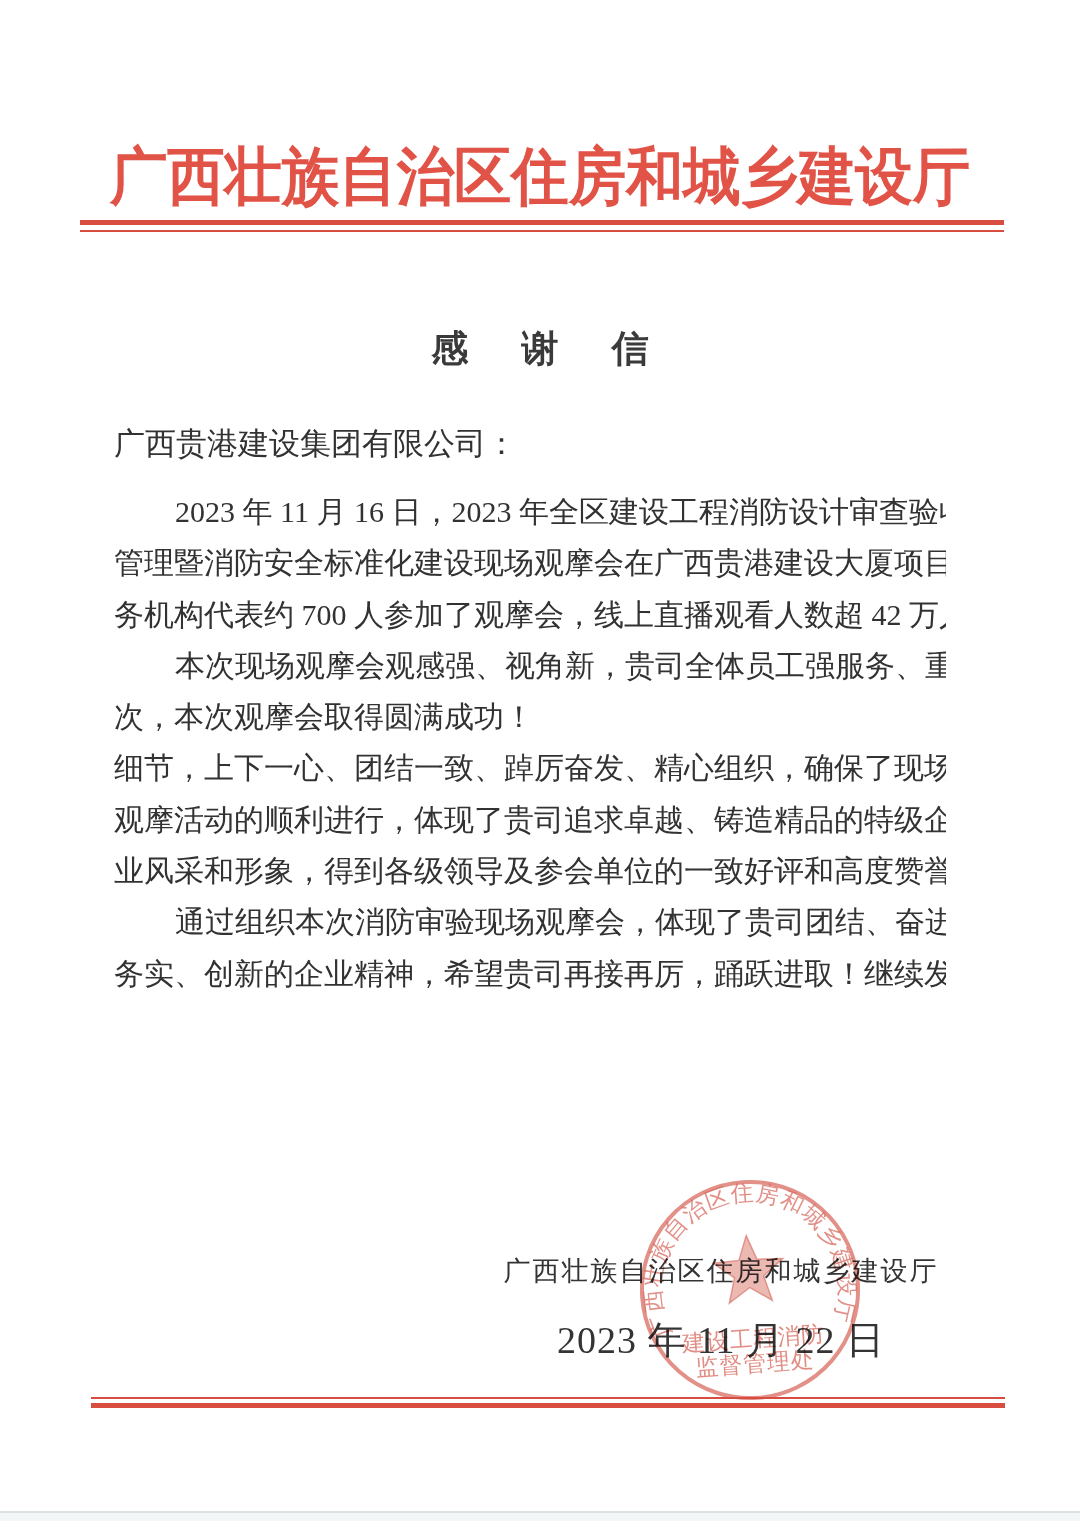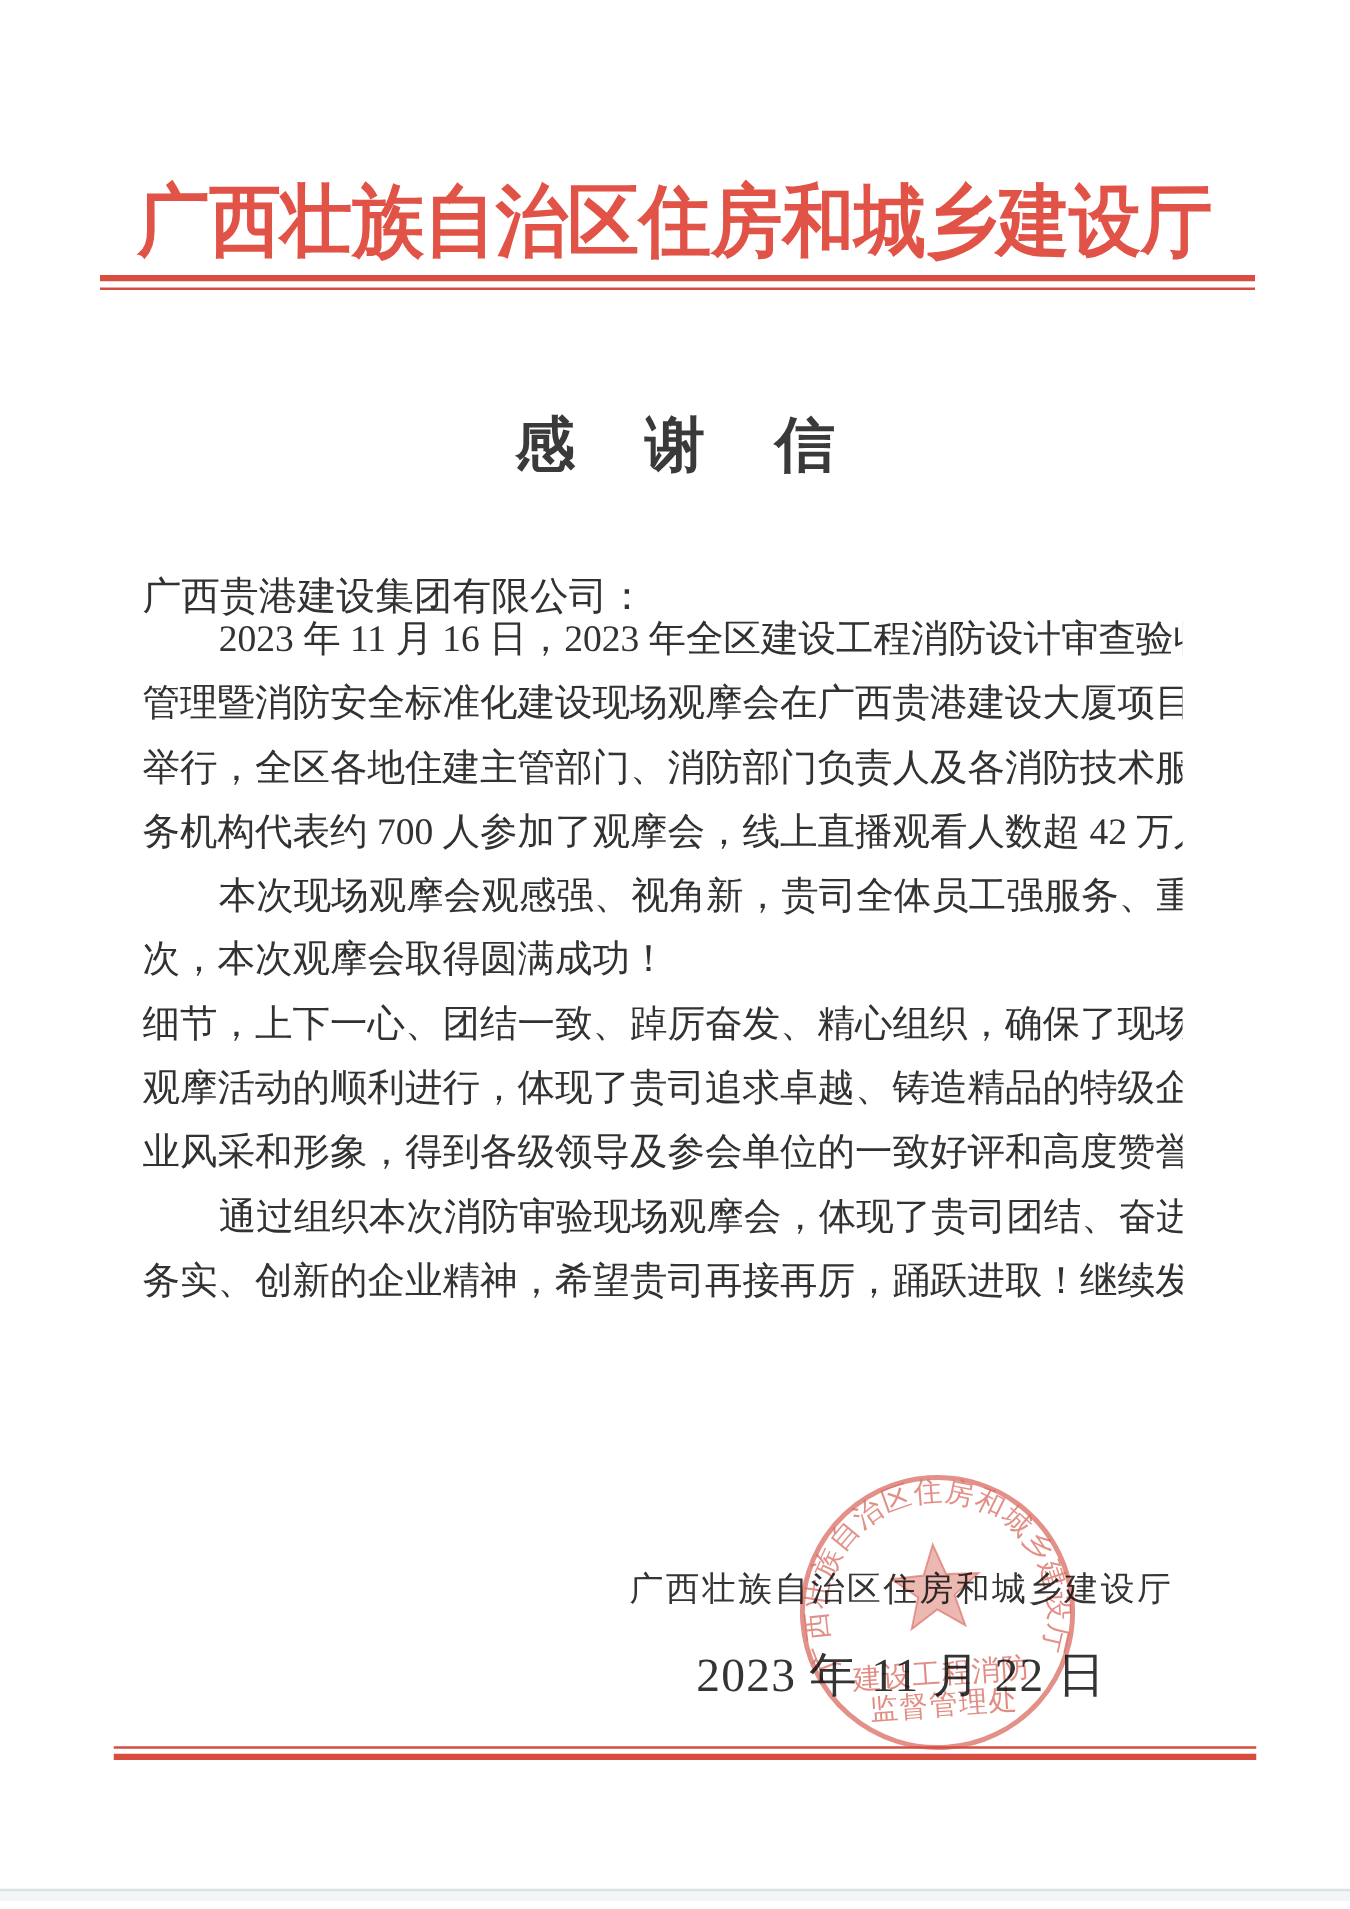--- a/index.html
+++ b/index.html
@@ -29,32 +29,32 @@
   .rule-thick-top { top: 220px; height: 5px; }
   .rule-thin-top  { top: 230px; height: 2px; }
   .rule-thin-bottom  { top: 1397px; left: 91px; width: 914px; height: 2px; }
   .rule-thick-bottom { top: 1403px; left: 91px; width: 914px; height: 5px; }
 
   
   .doc-title {
     position: absolute;
     top: 324px; left: 0; width: 1080px;
     text-align: center;
-    font-size: 48px;
+    font-size: 37px;
     font-weight: bold;
     color: #3a3a3a;
     letter-spacing: 22px;
     text-indent: 22px; 
     white-space: nowrap;
   }
 
   
   .salutation {
     position: absolute;
-    top: 460px; left: 114px; width: 840px;
+    top: 427px; left: 114px; width: 840px;
     font-size: 31px;
     line-height: 34px;
     white-space: nowrap;
   }
   .body-text {
     position: absolute;
     top: 486px; left: 114px; width: 832px;
   }
   .line {
     height: 51.3px;
@@ -119,21 +119,20 @@
   <div class="rule rule-thick-top"></div>
   <div class="rule rule-thin-top"></div>
 
   <div class="doc-title">感 谢 信</div>
 
   <div class="salutation">广西贵港建设集团有限公司：</div>
 
   <div class="body-text">
     <div class="line indent">2023 年 11 月 16 日，2023 年全区建设工程消防设计审查验收</div>
     <div class="line">管理暨消防安全标准化建设现场观摩会在广西贵港建设大厦项目</div>
-    <div class="line">举行，全区各地住建主管部门、消防部门负责人及各消防技术服</div>
     <div class="line">务机构代表约 700 人参加了观摩会，线上直播观看人数超 42 万人</div>
     <div class="line indent">本次现场观摩会观感强、视角新，贵司全体员工强服务、重</div>
 
     <div class="line end">次，本次观摩会取得圆满成功！</div>
     <div class="line">细节，上下一心、团结一致、踔厉奋发、精心组织，确保了现场</div>
     <div class="line">观摩活动的顺利进行，体现了贵司追求卓越、铸造精品的特级企</div>
     <div class="line end">业风采和形象，得到各级领导及参会单位的一致好评和高度赞誉！</div>
 
     <div class="line indent">通过组织本次消防审验现场观摩会，体现了贵司团结、奋进、</div>
     <div class="line">务实、创新的企业精神，希望贵司再接再厉，踊跃进取！继续发</div>

